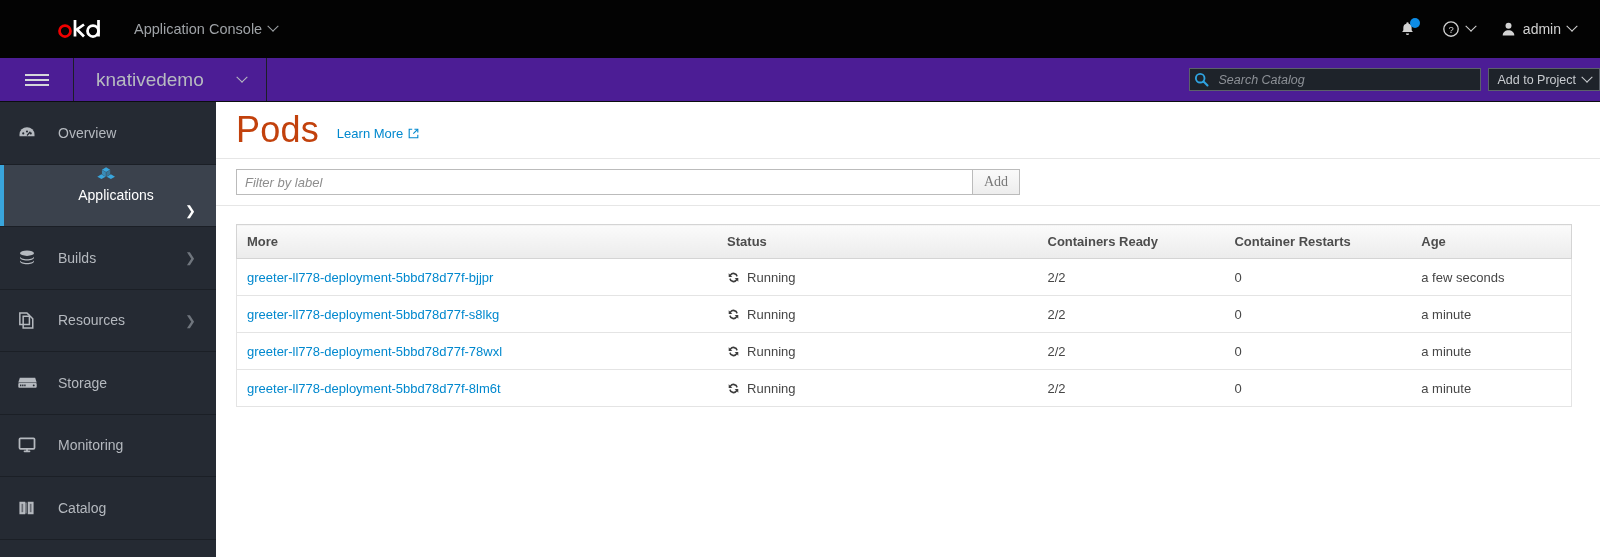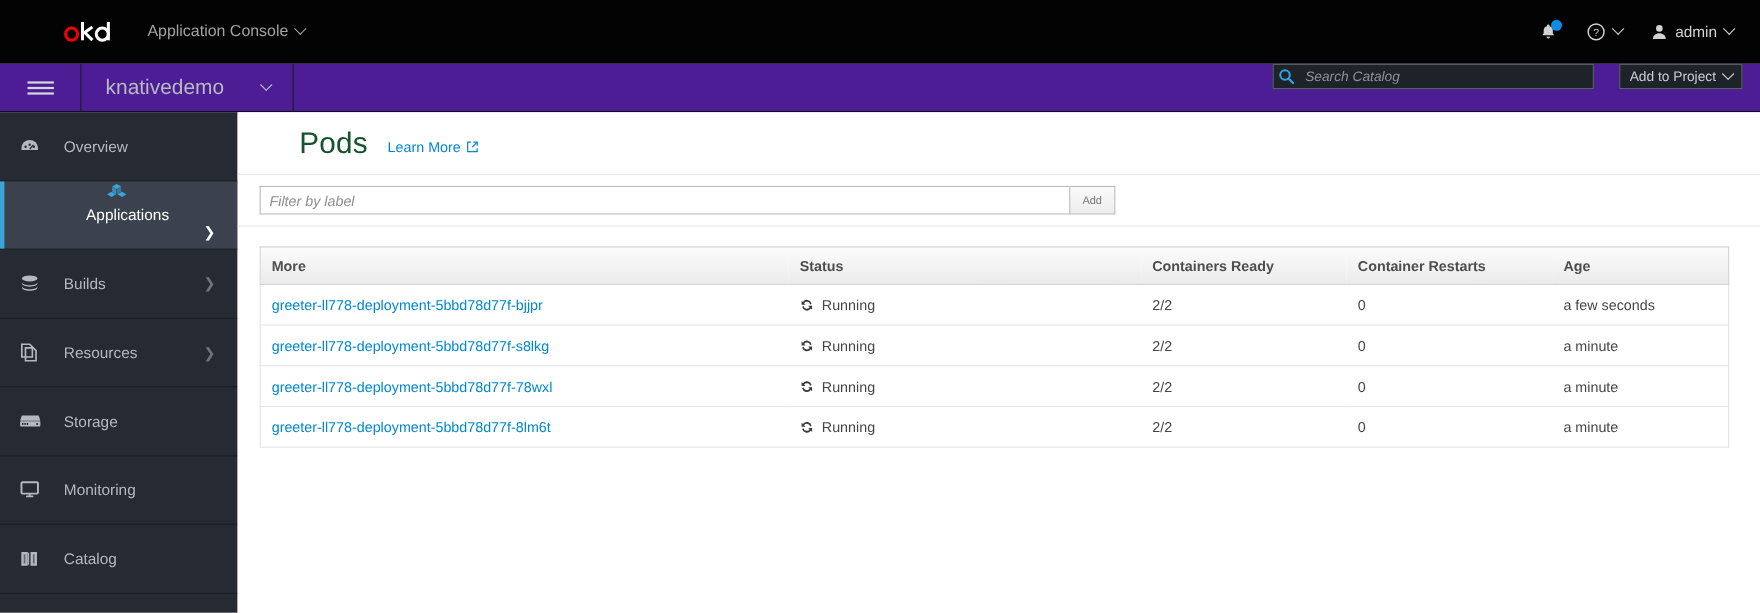--- a/index.html
+++ b/index.html
@@ -75,23 +75,22 @@
     min-width: 176px;
     color: #b7bbc0;
     font-size: 19px;
     cursor: pointer;
     border-right: 1px solid #1b1f26;
     gap: 34px;
   }
   #project-select .chev-dn { color:#b7bbc0; }
   #catalog-zone {
     margin-left: auto;
-    display: flex; align-items: flex-start;
-    gap: 23px;
-    padding-right: 16px;
+    display: flex; align-items: center;
+    gap: 7px;
   }
   #search-catalog {
     position: relative;
     width: 292px; height: 23px;
     background: #1e232a;
     border: 1px solid #5b6169;
   }
   #search-icon-box {
     position: absolute; left: 4px; top: 3px;
   }
@@ -163,25 +162,24 @@
     width: 1384px; height: 455px;
     background: #fff;
   }
   #page-head {
     height: 57px;
     display: flex; align-items: center;
     padding-left: 20px;
     border-bottom: 1px solid #e6e6e6;
   }
   #page-title {
-    font-size: 27px;
+    font-size: 36px;
     font-weight: 400;
-    color: #14532d;
+    color: #c2410c;
     letter-spacing: .2px;
-    margin-left: 36px;
   }
   #learn-more {
     margin-left: 18px;
     color: #0088ce;
     font-size: 13px;
     display: flex; align-items: center; gap: 5px;
     cursor: pointer;
     margin-top: 6px;
   }
   #filter-bar {
@@ -201,22 +199,22 @@
     color: #444;
     outline: none;
   }
   #filter-input::placeholder { color: #8d8d8d; font-style: italic; }
   #filter-add-btn {
     height: 26px;
     padding: 0 11px;
     border: 1px solid #bbb;
     background: linear-gradient(to bottom, #fafafa, #ededed);
     color: #777;
-    font-size: 10px;
-    font-family: Liberation Sans, sans-serif;
+    font-size: 14px;
+    font-family: Liberation Serif, serif;
     cursor: pointer;
   }
 
   #table-wrap { padding: 18px 28px 0 20px; }
   table#pods-table {
     width: 100%;
     border-collapse: collapse;
     table-layout: fixed;
   }
   #pods-table thead th {

